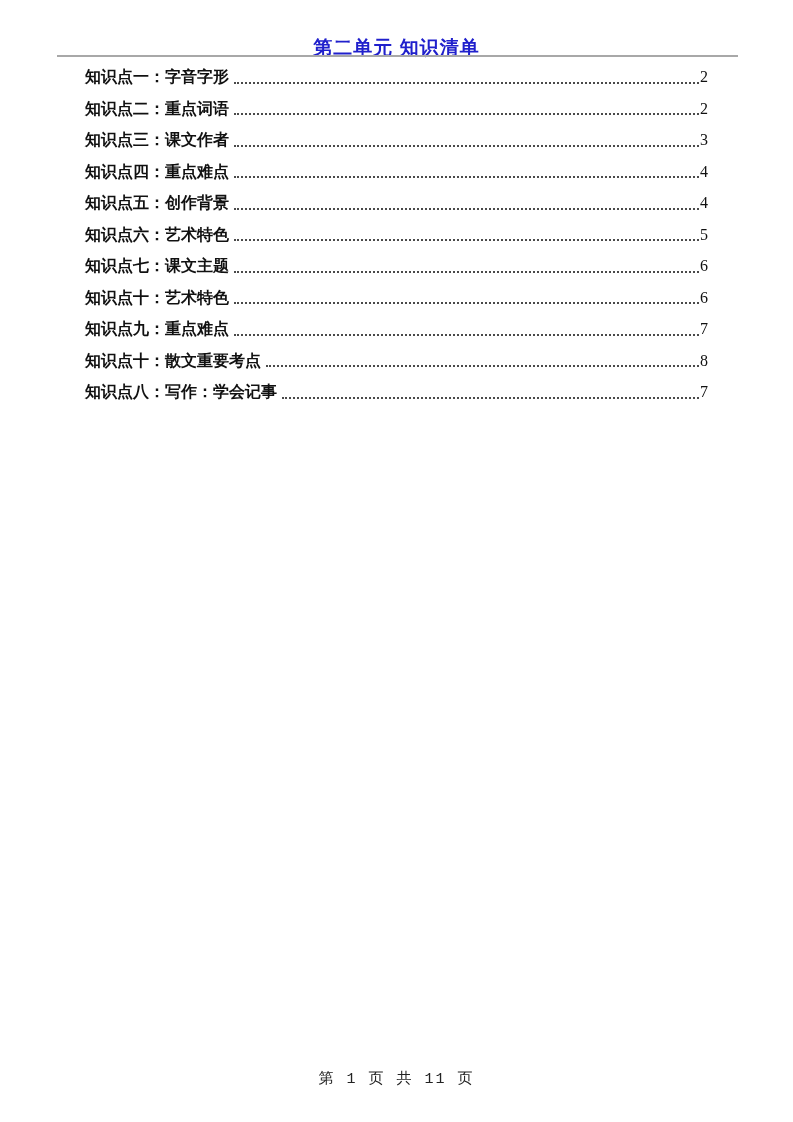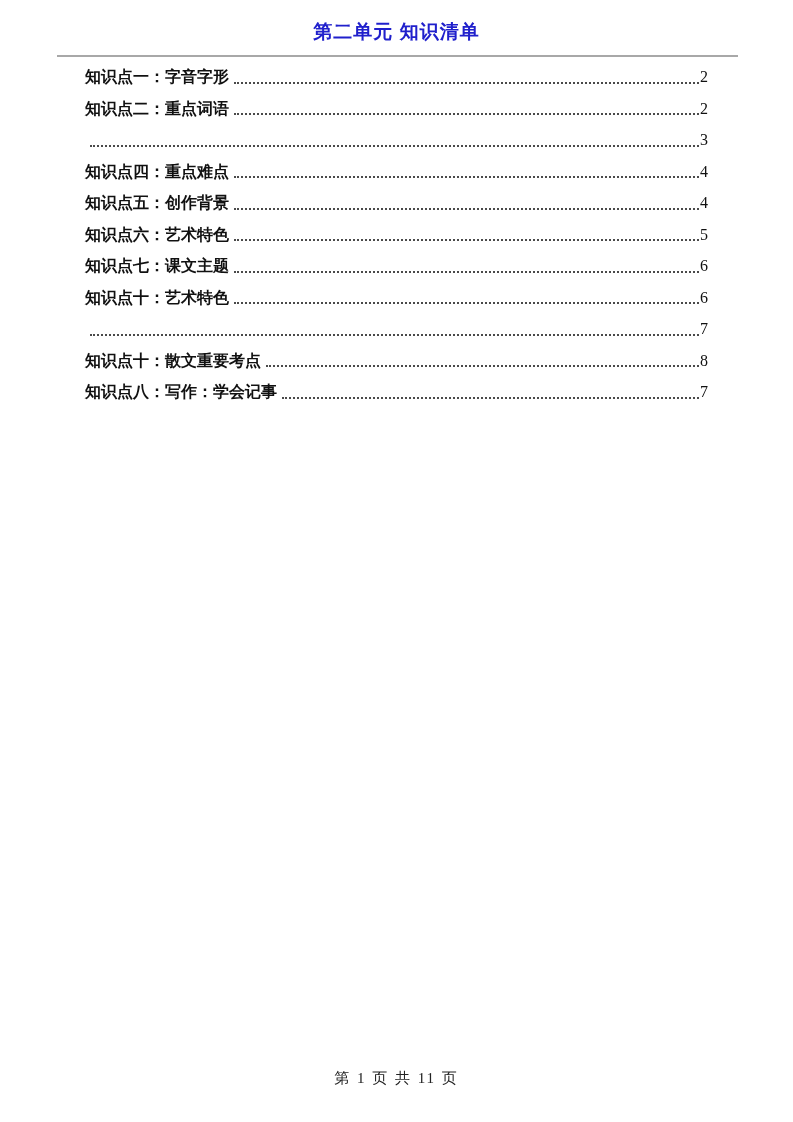--- a/index.html
+++ b/index.html
@@ -10,21 +10,21 @@
     position: relative;
     font-family: "Liberation Sans", sans-serif;
     overflow: hidden;
   }
   .doc-page {
     position: absolute;
     inset: 0;
     background: #ffffff;
   }
   .doc-title {
-    margin-top: 19px;
+    margin-top: 35px;
     text-align: center;
     font-size: 19px;
     font-weight: bold;
     color: #2020cc;
     letter-spacing: 1px;
     font-family: "Liberation Sans", sans-serif;
   }
   .title-rule {
     position: absolute;
     left: 57px;
@@ -69,21 +69,21 @@
   }
   .page-footer {
     position: absolute;
     left: 0;
     top: 1069px;
     width: 100%;
     text-align: center;
     font-size: 15px;
     color: #222222;
     letter-spacing: 2px;
-    font-family: Liberation Serif, serif;
+    font-family: Liberation Mono, monospace;
   }
 </style>
 </head>
 <body>
 
 <div class="doc-page">
 
   <h1 class="doc-title" style="color: rgb(32, 32, 204);">第二单元 知识清单</h1>
 
   <div class="title-rule"></div>
@@ -93,20 +93,21 @@
         <span class="toc-label">知识点一：字音字形</span>
         <span class="toc-leader"></span>
         <span class="toc-page">2</span>
       </div>
       <div class="toc-row">
         <span class="toc-label">知识点二：重点词语</span>
         <span class="toc-leader"></span>
         <span class="toc-page">2</span>
       </div>
       <div class="toc-row">
+        <span class="toc-label">知识点三：课文作者</span>
         <span class="toc-leader"></span>
         <span class="toc-page">3</span>
       </div>
       <div class="toc-row">
         <span class="toc-label">知识点四：重点难点</span>
         <span class="toc-leader"></span>
         <span class="toc-page">4</span>
       </div>
       <div class="toc-row">
         <span class="toc-label">知识点五：创作背景</span>
@@ -122,20 +123,21 @@
         <span class="toc-label">知识点七：课文主题</span>
         <span class="toc-leader"></span>
         <span class="toc-page">6</span>
       </div>
       <div class="toc-row">
         <span class="toc-label">知识点十：艺术特色</span>
         <span class="toc-leader"></span>
         <span class="toc-page">6</span>
       </div>
       <div class="toc-row">
+        <span class="toc-label">知识点九：重点难点</span>
         <span class="toc-leader"></span>
         <span class="toc-page">7</span>
       </div>
       <div class="toc-row">
         <span class="toc-label">知识点十：散文重要考点</span>
         <span class="toc-leader"></span>
         <span class="toc-page">8</span>
       </div>
       <div class="toc-row">
         <span class="toc-label">知识点八：写作：学会记事</span>

